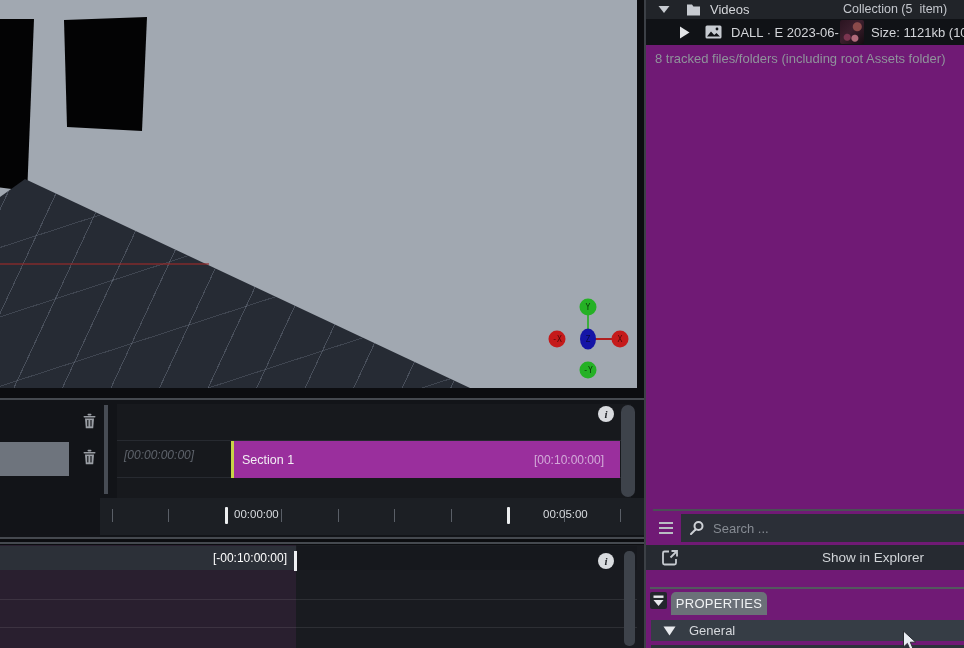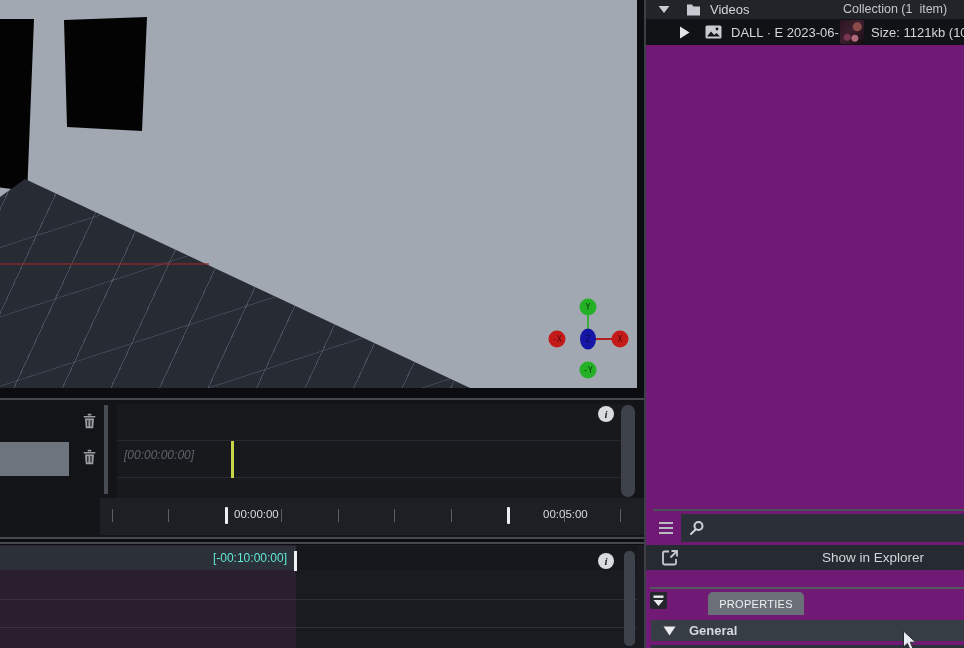--- a/index.html
+++ b/index.html
@@ -45,21 +45,21 @@
   .ruler{left:100px;top:98px;width:545px;height:37px;background:#1c1f24;}
   .tick{position:absolute;top:11px;width:1px;height:13px;background:#5a5f67;}
   .tick.major{top:9px;width:3px;height:17px;background:#eceef0;border-radius:1px;}
   .tick-label{position:absolute;top:10px;color:#d8dbdf;font-size:11.5px;white-space:nowrap;}
 
   
   .tl2{left:0;top:545px;width:645px;height:103px;background:#191b20;overflow:hidden;}
   .tl2-purple{left:0;top:0;width:296px;height:103px;background:#291f2f;}
   .tl2-head-l{left:0;top:1px;width:296px;height:24px;background:#2c3038;
               display:flex;align-items:center;justify-content:flex-end;padding-right:9px;
-              color:#5eead4;font-size:12px;}
+              color:#ffffff;font-size:12px;}
   .tl2-head-r{left:297px;top:1px;width:340px;height:24px;background:#16181d;}
   .tl2-cursor{left:294px;top:6px;width:3px;height:20px;background:#eef0f3;z-index:5;}
   .tl2-div{left:0;width:637px;height:1px;background:rgba(255,255,255,.09);}
 
   
   .rpanel{left:646px;top:0;width:318px;height:648px;background:#701a75;overflow:hidden;}
   .row-folder{left:0;top:0;width:318px;height:19px;background:#212429;}
   .row-file{left:0;top:19px;width:318px;height:26px;background:#101216;}
   .cell{position:absolute;color:#d3d5d9;font-size:13px;white-space:pre;}
   .thumb{left:194px;top:1px;width:24px;height:24px;border-radius:2px;
@@ -74,24 +74,24 @@
   .search-box{left:35px;top:1px;width:283px;height:28px;background:#2b2f37;}
   .search-input{position:absolute;left:30px;top:0;width:250px;height:28px;background:transparent;border:none;outline:none;
                 color:#c6cad0;font-size:13px;font-family:"Liberation Sans",sans-serif;}
   .search-input::placeholder{color:#868b93;opacity:1;}
   .show-row{left:0;top:545px;width:318px;height:25px;background:#262a31;cursor:pointer;}
   .show-label{position:absolute;left:176px;top:0;line-height:25px;color:#d2d5d9;font-size:13.5px;}
   .props-border{left:4px;top:587px;width:314px;height:1.5px;background:#53585e;}
   .collapse-btn{left:4px;top:592px;width:17px;height:17px;background:#23262c;border:none;border-radius:2px;
                 padding:0;display:flex;align-items:center;justify-content:center;color:#e8eaee;cursor:pointer;}
   .props-tab{left:25px;top:592px;width:96px;height:23px;background:#6b7078;border-radius:5px 5px 0 0;
-             display:flex;align-items:center;justify-content:center;color:#f0f2f4;font-size:11px;letter-spacing:.3px;cursor:pointer;margin-left:37px;}
+             display:flex;align-items:center;justify-content:center;color:#f0f2f4;font-size:13px;letter-spacing:.3px;cursor:pointer;}
   .general-row{left:5px;top:620px;width:313px;height:21px;background:#363d45;cursor:pointer;}
   .general-caret{position:absolute;left:12px;top:6px;color:#e9ebee;}
-  .general-label{position:absolute;left:38px;top:0;line-height:21px;color:#d6d9dd;font-size:13px;font-weight:bold;}
+  .general-label{position:absolute;left:38px;top:0;line-height:21px;color:#d6d9dd;font-size:13px;}
   .bottom-strip{left:5px;top:645px;width:313px;height:3px;background:#2c3239;}
 
   .mouse-cursor{left:902px;top:630px;z-index:99;}
   .icon{display:inline-block;color:#c7cbd1;}
 </style>
 </head>
 <body>
 
 <div class="stage">
 
@@ -148,20 +148,24 @@
         <rect x="8.4" y="7" width="1.2" height="6.4" fill="#17191d"></rect>
       </svg>
     </button>
     <div class="abs vscroll-left"></div>
 
     <div class="abs tl1-content">
       <div class="rowsep abs" style="top:36px"></div>
       <div class="rowsep abs" style="top:73px"></div>
       <div class="abs clip-start-label">[00:00:00:00]</div>
       <div class="abs section-edge" style="background-color: rgb(199, 211, 72);"></div>
+      <div class="abs section-bar" style="background-color: rgb(154, 47, 157);">
+        <span class="section-label">Section 1</span>
+        <span class="section-end">[00:10:00:00]</span>
+      </div>
     </div>
 
     <div class="abs info-icon" style="left:598px;top:6px">i</div>
     <div class="abs scrollbar-v" style="left:621px;top:5px;width:14px;height:92px"></div>
 
     <div class="abs ruler">
         <div class="tick" style="left: 12px;"></div>
         <div class="tick" style="left: 68px;"></div>
         <div class="tick" style="left: 181px;"></div>
         <div class="tick" style="left: 238px;"></div>
@@ -197,51 +201,53 @@
   <div class="abs rpanel">
 
     <div class="abs row-folder">
       <svg class="abs icon" style="left:12px;top:5px" width="12" height="9" viewBox="0 0 12 9">
           <path d="M0.5 1h11L6 8z" fill="currentColor"></path>
         </svg>
       <svg class="abs icon" style="left:40px;top:2px" width="15" height="14" viewBox="0 0 15 14">
           <path d="M1 2.5h5l1.4 2H14v9H1z" fill="currentColor"></path>
         </svg>
       <span class="cell" style="left:64px;top:2px">Videos</span>
-      <span class="cell" style="left:197px;top:2px;color:#c3c6cc;font-size:12.5px">Collection (1  item)</span>
+      <span class="cell" style="left:197px;top:2px;color:#c3c6cc;font-size:12.5px">Collection (5  item)</span>
     </div>
 
     <div class="abs row-file">
       <svg class="abs icon" style="left:33px;top:7px;color:#e3e5e8" width="11" height="13" viewBox="0 0 11 13">
           <path d="M1 0.5l9.5 6L1 12.5z" fill="currentColor"></path>
         </svg>
       <svg class="abs icon" style="left:59px;top:6px" width="17" height="14" viewBox="0 0 17 14">
         <rect x="0.5" y="0.5" width="16" height="13" rx="1.5" fill="currentColor"></rect>
         <path d="M2 11.5l4-5 3.2 3.5 2.3-2 3.5 3.5z" fill="#101216"></path>
         <circle cx="12" cy="4" r="1.4" fill="#101216"></circle>
       </svg>
       <span class="cell" style="left:85px;top:6px">DALL · E 2023-06-13</span>
       <div class="abs thumb"></div>
       <span class="cell" style="left:225px;top:6px">Size: 1121kb (1024</span>
     </div>
 
+    <div class="abs status-text">8 tracked files/folders (including root Assets folder)</div>
 
     <div class="abs rdivider"></div>
 
     <div class="abs search-row">
       <svg class="abs icon" style="left:13px;top:9px;color:#b9bdc3" width="14" height="12" viewBox="0 0 14 12">
         <rect y="0" width="14" height="2" fill="currentColor"></rect>
           <rect y="5" width="14" height="2" fill="currentColor"></rect>
           <rect y="10" width="14" height="2" fill="currentColor"></rect>
       </svg>
       <div class="abs search-box">
         <svg class="abs icon" style="left:8px;top:6px;color:#ced1d6" width="16" height="16" viewBox="0 0 16 16">
           <circle cx="9.5" cy="6" r="4" fill="none" stroke="currentColor" stroke-width="2"></circle>
           <line x1="6.5" y1="9.5" x2="2" y2="14" stroke="currentColor" stroke-width="2" stroke-linecap="round"></line>
         </svg>
+        <input class="search-input" type="text" placeholder="Search ..." style="">
       </div>
     </div>
 
     <div class="abs show-row">
       <svg class="abs icon" style="left:14px;top:3px" width="20" height="20" viewBox="0 0 20 20">
         <path d="M9 3.5H4.5a1.5 1.5 0 0 0-1.5 1.5v10a1.5 1.5 0 0 0 1.5 1.5h10a1.5 1.5 0 0 0 1.5-1.5V11" fill="none" stroke="currentColor" stroke-width="1.8"></path>
         <path d="M11.5 3h5.5v5.5" fill="none" stroke="currentColor" stroke-width="1.8"></path>
         <line x1="16.5" y1="3.5" x2="10.5" y2="9.5" stroke="currentColor" stroke-width="1.8"></line>
       </svg>
       <span class="show-label">Show in Explorer</span>

